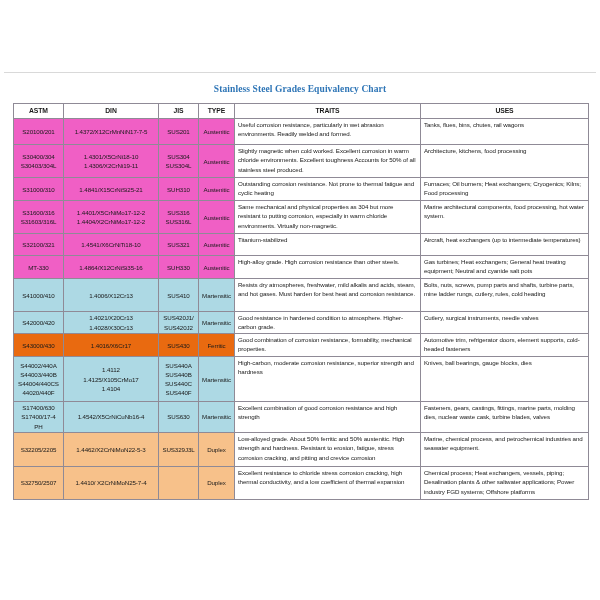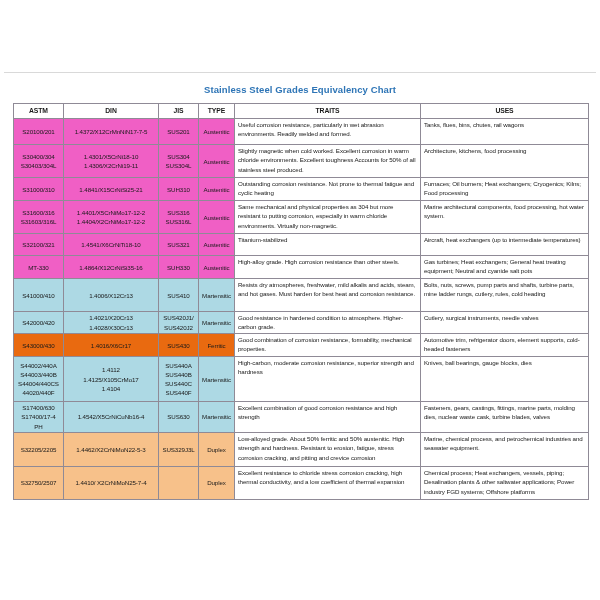--- a/index.html
+++ b/index.html
@@ -28,20 +28,21 @@
   .chart-title {
     position: absolute;
     top: 84px;
     left: 0;
     width: 100%;
     text-align: center;
     font-size: 9.5px;
     font-weight: bold;
     letter-spacing: 0.1px;
     color: var(--title_text, #2E75B6);
+    font-family: Liberation Serif, serif;
   }
   table.equiv {
     position: absolute;
     left: 13px;
     top: 103px;
     width: 575px;
     border-collapse: collapse;
     table-layout: fixed;
   }
   table.equiv th, table.equiv td {

